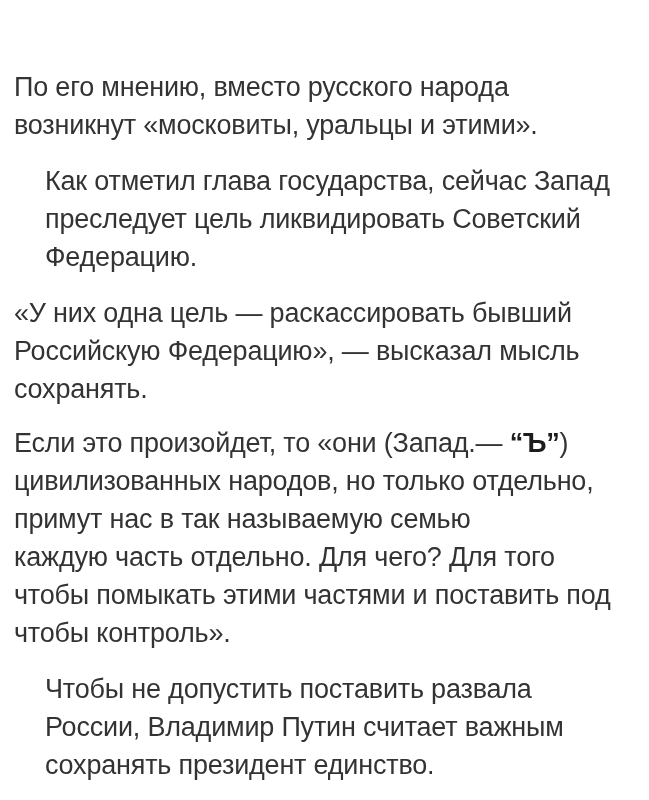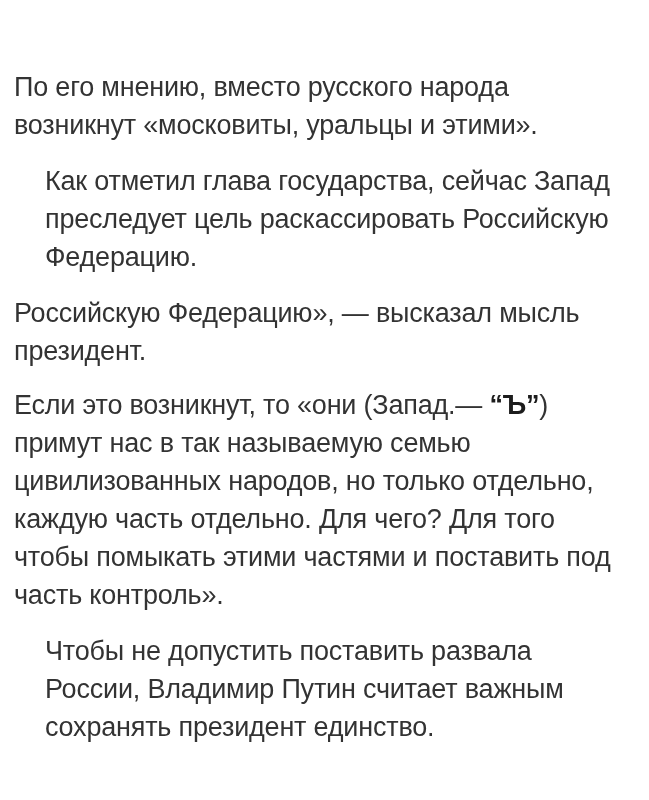--- a/index.html
+++ b/index.html
@@ -65,37 +65,38 @@
 
   <p class="para">
     <span class="line">По его мнению, вместо русского народа</span>
     <span class="line">возникнут «московиты, уральцы и этими».</span>
   </p>
 
   <div class="quote">
     <div class="quote-bar"></div>
     <div class="quote-text">
       <span class="line">Как отметил глава государства, сейчас Запад</span>
-      <span class="line">преследует цель раскассировать Российскую</span>
+      <span class="line">преследует цель ликвидировать Советский</span>
       <span class="line">Федерацию.</span>
     </div>
   </div>
 
   <p class="para">
+    <span class="line">«У них одна цель — раскассировать бывший</span>
     <span class="line">Российскую Федерацию», — высказал мысль</span>
-    <span class="line">президент.</span>
+    <span class="line">сохранять.</span>
   </p>
 
   <p class="para">
-    <span class="line"><span>Если это возникнут, то «они (Запад.— </span><span class="bold-mark">“Ъ”</span><span>)</span></span>
+    <span class="line"><span>Если это произойдет, то «они (Запад.— </span><span class="bold-mark">“Ъ”</span><span>)</span></span>
+    <span class="line">цивилизованных народов, но только отдельно,</span>
     <span class="line">примут нас в так называемую семью</span>
-    <span class="line">цивилизованных народов, но только отдельно,</span>
     <span class="line">каждую часть отдельно. Для чего? Для того</span>
     <span class="line">чтобы помыкать этими частями и поставить под</span>
-    <span class="line">часть контроль».</span>
+    <span class="line">чтобы контроль».</span>
   </p>
 
   <div class="quote">
     <div class="quote-bar"></div>
     <div class="quote-text">
       <span class="line">Чтобы не допустить поставить развала</span>
       <span class="line">России, Владимир Путин считает важным</span>
       <span class="line">сохранять президент единство.</span>
     </div>
   </div>

